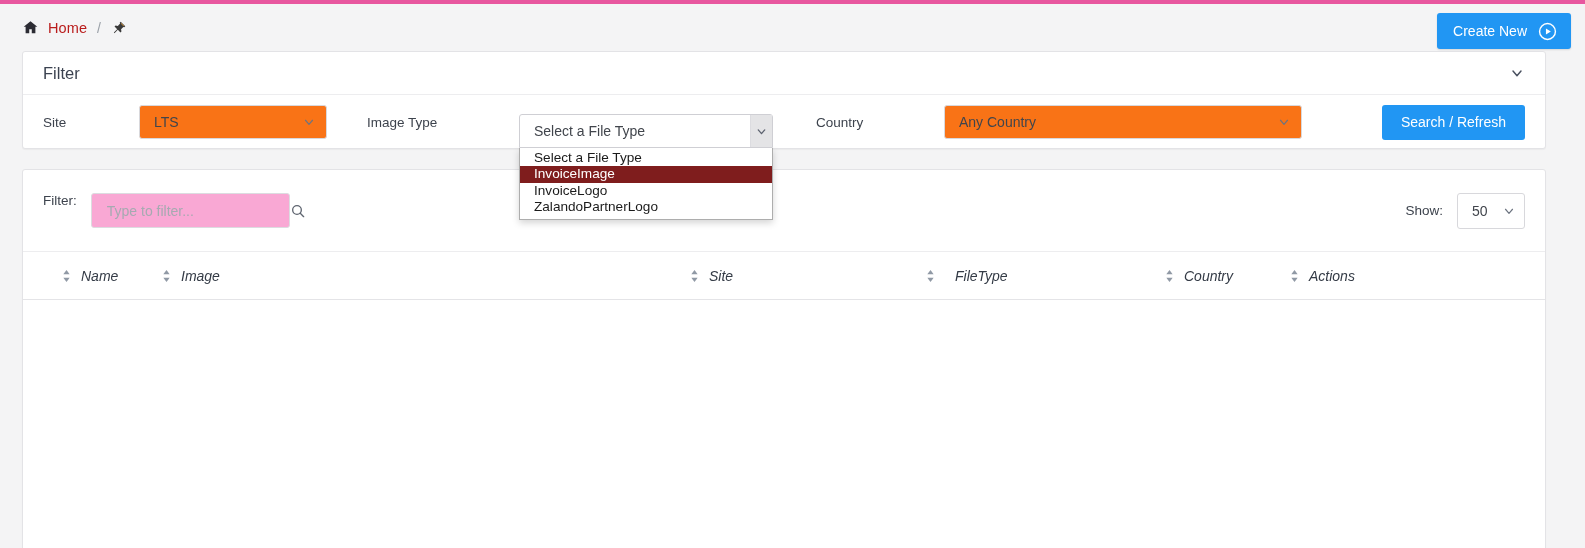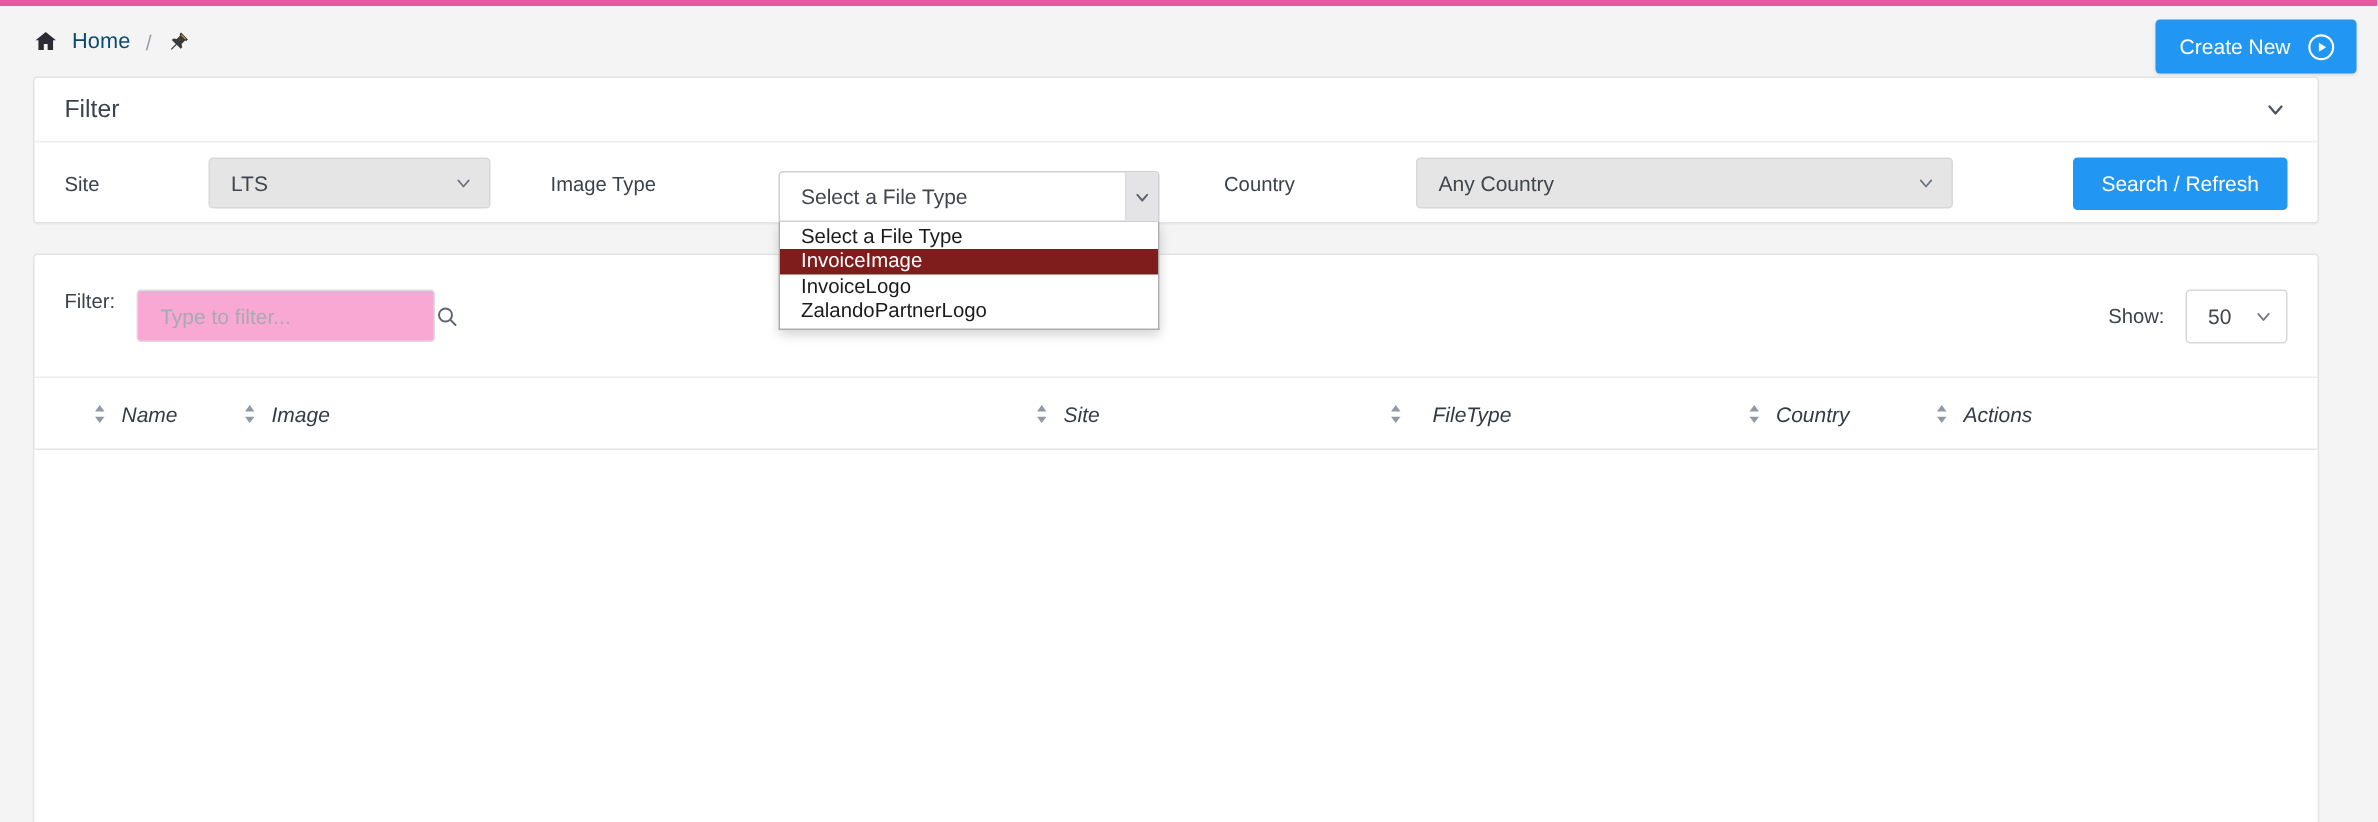--- a/index.html
+++ b/index.html
@@ -24,21 +24,21 @@
     width: 1585px; height: 47px;
     background: #f4f4f5;
     display: flex; align-items: center;
   }
   .breadcrumb {
     display: flex; align-items: center;
     margin-left: 22px; gap: 9px;
   }
   .bc-home-icon { width: 17px; height: 17px; display: block; color: #2b2b33; }
   .bc-link {
-    font-size: 14.5px; color: #0c4a6e; letter-spacing: .1px;
+    font-size: 14.5px; color: #b91c1c; letter-spacing: .1px;
   }
   .bc-sep { font-size: 14px; color: #9aa0a8; margin: 0 1px; }
   .bc-pin-icon { width: 16px; height: 16px; display: block; }
 
   .create-new-btn {
     position: absolute; top: 9px; right: 14px;
     height: 36px;
     background: #2196f3; color: #fff;
     border: none; border-radius: 3px;
     padding: 0 14px 0 16px;
@@ -82,21 +82,21 @@
     font-size: 13.5px; color: #3d434d;
   }
   .lbl-site      { width: 96px; }
   .lbl-imagetype { width: 152px; }
   .lbl-country   { width: 128px; }
 
   .select-box {
     height: 34px;
     border: 1px solid #d8d8dc;
     border-radius: 3px;
-    background: #e5e5e5;
+    background: #f97316;
     display: flex; align-items: center;
     padding: 0 10px 0 14px;
     font-size: 14px; color: #41454c;
     justify-content: space-between;
     cursor: pointer;
     position: relative;
   }
   #site-select      { width: 188px; }
   #country-select   { width: 358px; }
   .sel-chevron { width: 14px; height: 14px; display: block; color: #6d7480; flex: none; }

